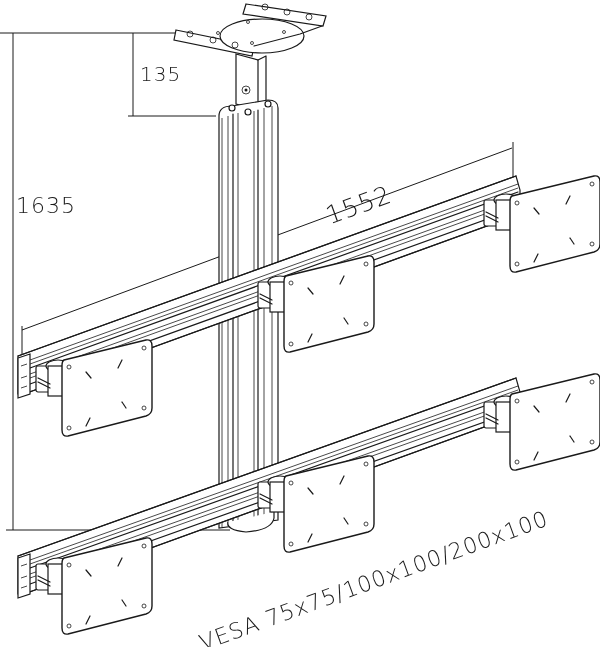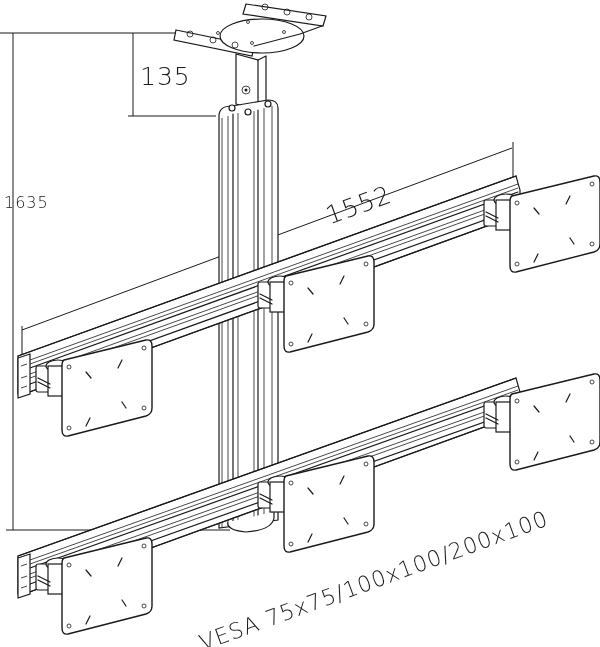--- a/index.html
+++ b/index.html
@@ -145,16 +145,16 @@
       <use href="#vesaPlate" x="60" y="538"></use>
     </g>
   <g>
       <use href="#vesaPlate" x="282" y="456"></use>
     </g>
   <g>
       <use href="#vesaPlate" x="508" y="374"></use>
     </g>
 </svg>
 
-<div class="label" style="left:140px; top:62px; font-size:25px;">135</div>
-<div class="label" style="left:4px; top:193px; font-size:16px;">1635</div>
+<div class="label" style="left:140px; top:62px; font-size:20px;">135</div>
+<div class="label" style="left:16px; top:193px; font-size:22px;">1635</div>
 <div class="label" style="left:322px; top:203px; font-size:25px; transform: rotate(-20deg);">1552</div>
 <div class="label" style="left:196px; top:632px; font-size:22px; transform: rotate(-20deg);">VESA 75x75/100x100/200x100</div>
 
 </body></html>

